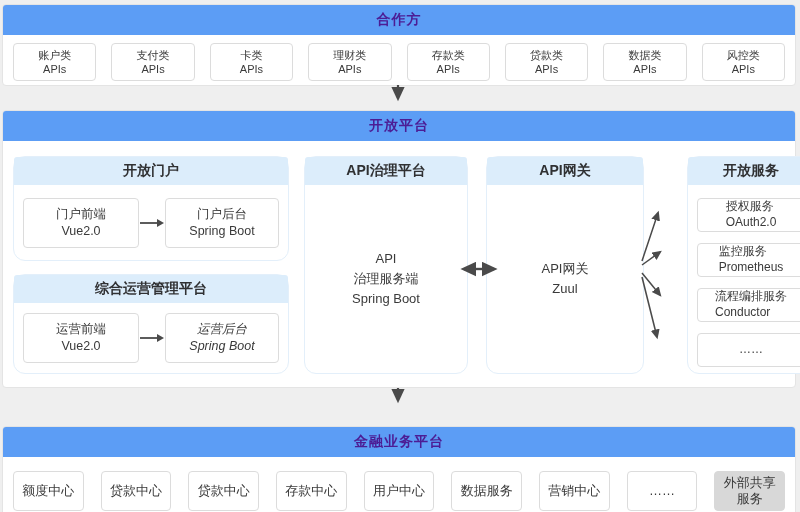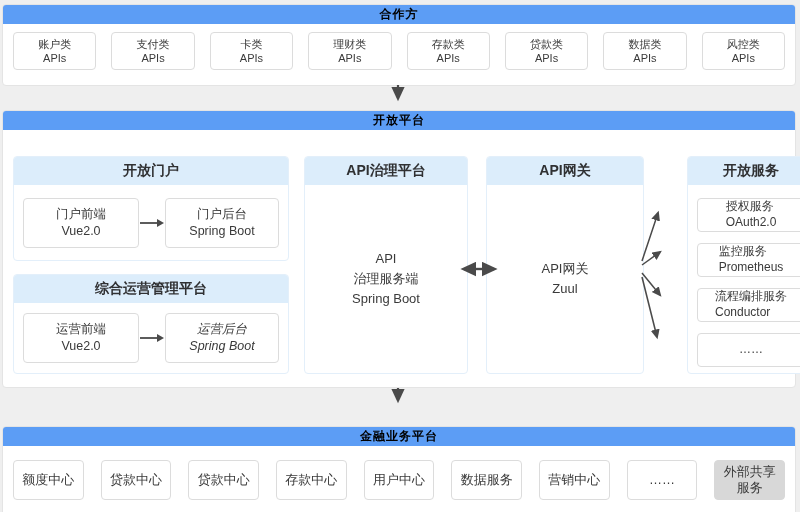--- a/index.html
+++ b/index.html
@@ -18,42 +18,42 @@
     width:800px;height:512px;position:relative;overflow:hidden;
     background:#EFEFEF;
     font-family:"Liberation Sans","DejaVu Sans",sans-serif;
     color:var(--text);
   }
   .panel{
     position:absolute;left:2px;width:794px;
     background:#fff;border:1px solid var(--panel-border);border-radius:4px;
   }
   .panel-header{
-    height:19px;background:var(--header-blue);border-radius:3px 3px 0 0;
+    height:30px;background:var(--header-blue);border-radius:3px 3px 0 0;
     display:flex;align-items:center;justify-content:center;
-    color:#000000;font-size:12px;font-weight:bold;letter-spacing:1px;
+    color:#4c1d95;font-size:14px;font-weight:bold;letter-spacing:1px;
   }
   
   .box-row{display:flex;justify-content:space-between;gap:15px;padding:8px 10px;}
   .api-box{
     flex:1;height:38px;border:1px solid var(--box-border);border-radius:4px;
     display:flex;align-items:center;justify-content:center;text-align:center;
     font-size:11px;line-height:1.3;white-space:pre-line;background:#fff;
   }
   .center-row{display:flex;justify-content:space-between;gap:17px;padding:14px 10px;}
   .center-box{
     flex:1;height:40px;border:1px solid var(--box-border);border-radius:4px;
     display:flex;align-items:center;justify-content:center;text-align:center;
     font-size:13px;line-height:1.25;white-space:pre-line;background:#fff;
   }
   .center-box.gray{background:var(--external-gray);border-color:var(--external-gray);}
   
   .section{
     position:absolute;background:#fff;
-    border:1px solid var(--section-border);border-radius:4px;
+    border:1px solid var(--section-border);border-radius:12px;
   }
   .section-header{
     height:28px;background:var(--section-blue);border-radius:3px 3px 0 0;
     display:flex;align-items:center;justify-content:center;
     font-size:14px;font-weight:bold;color:#303133;
   }
   .flow-body{
     display:flex;align-items:center;justify-content:flex-end;
     padding:0 9px;height:76px;
   }

